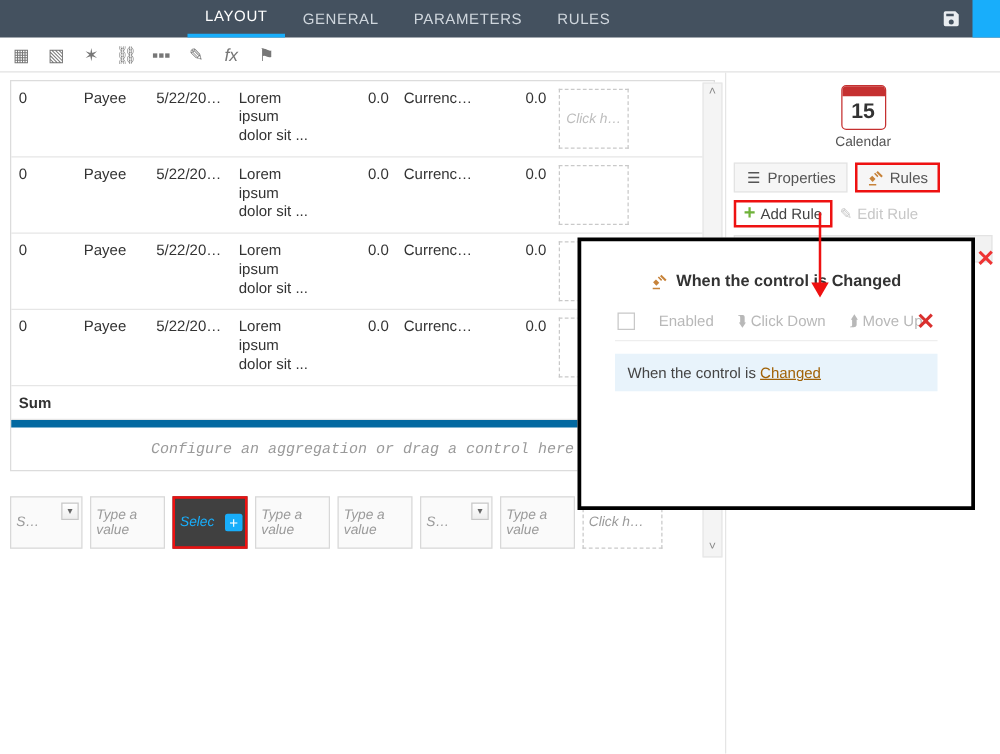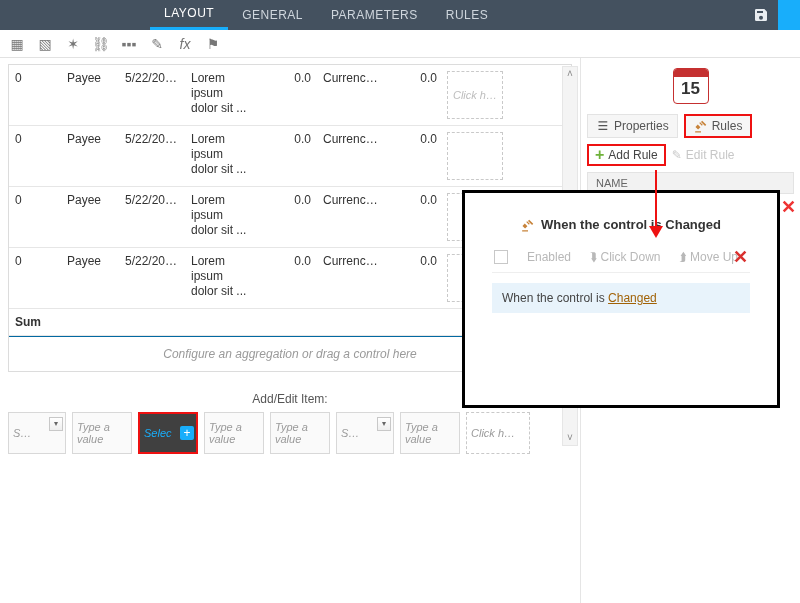--- a/index.html
+++ b/index.html
@@ -27,21 +27,21 @@
   .c0 { width: 52px; }
   .c1 { width: 58px; }
   .c2 { width: 66px; }
   .c3 { width: 74px; white-space: normal; line-height: 1.25; }
   .c4 { width: 58px; text-align: right; }
   .c5 { width: 68px; }
   .c6 { width: 58px; text-align: right; }
   .c7 { width: 64px; padding: 6px 4px; }
   .placeholder-box { border: 1px dashed #c9c9c9; height: 48px; display: flex; align-items: center; justify-content: center; color: #bdbdbd; font-style: italic; font-size: 11px; padding: 0 4px; overflow: hidden; }
   .sum-row .cell { font-weight: bold; }
-  .agg-row { border-top: 1px solid #0369a1; }
+  .agg-row { border-top: 6px solid #0369a1; font-family: Liberation Mono, monospace; }
   .agg-row .agg-text { flex: 1; text-align: center; color: #9a9a9a; font-style: italic; padding: 10px 0; }
   
   .fake-scroll { position: absolute; right: 2px; top: 8px; width: 16px; height: 380px; background: #f4f4f4; border: 1px solid #e6e6e6; }
   .fake-scroll .thumb-up, .fake-scroll .thumb-down { height: 14px; text-align: center; color: #888; font-size: 10px; line-height: 14px; }
   .fake-scroll .track { height: calc(100% - 28px); position: relative; }
   
   .add-edit { margin-top: 20px; }
   .add-edit-title { text-align: center; color: #555; margin-bottom: 6px; font-size: 12px; }
   .add-edit-row { display: flex; gap: 6px; align-items: flex-start; }
   .ae-cell { border: 1px solid #d8d8d8; background: #fafafa; height: 42px; display: flex; align-items: center; padding: 2px 4px; font-size: 11px; color: #9a9a9a; font-style: italic; overflow: hidden; }
@@ -174,21 +174,20 @@
       </div>
     </div>
 
     <div class="fake-scroll">
       <div class="thumb-up">˄</div>
       <div class="track"></div>
       <div class="thumb-down">˅</div>
     </div>
 
     <div class="add-edit">
-      <div class="add-edit-title">Add/Edit Item:</div>
       <div class="add-edit-row">
         <div class="ae-cell ae-select">
           <span>S…</span>
           <span class="caret">▾</span>
         </div>
         <div class="ae-cell ae-input">Type a value</div>
         <div class="ae-cell ae-highlight">
           <span>Selec</span>
           <span class="plus">+</span>
         </div>
@@ -203,20 +202,21 @@
       </div>
     </div>
   </div>
 
   <div class="right">
     <div class="calendar-block">
       <div class="cal-icon">
         <div class="top"></div>
         <div class="day">15</div>
       </div>
+      <div class="cal-label">Calendar</div>
     </div>
 
     <div class="prop-rules">
       <div class="pr-btn">
         <span class="ico">☰</span>
         <span>Properties</span>
       </div>
       <div class="pr-btn red">
         <span class="ico gavel">
           <svg viewBox="0 0 24 24" width="14" height="14">

